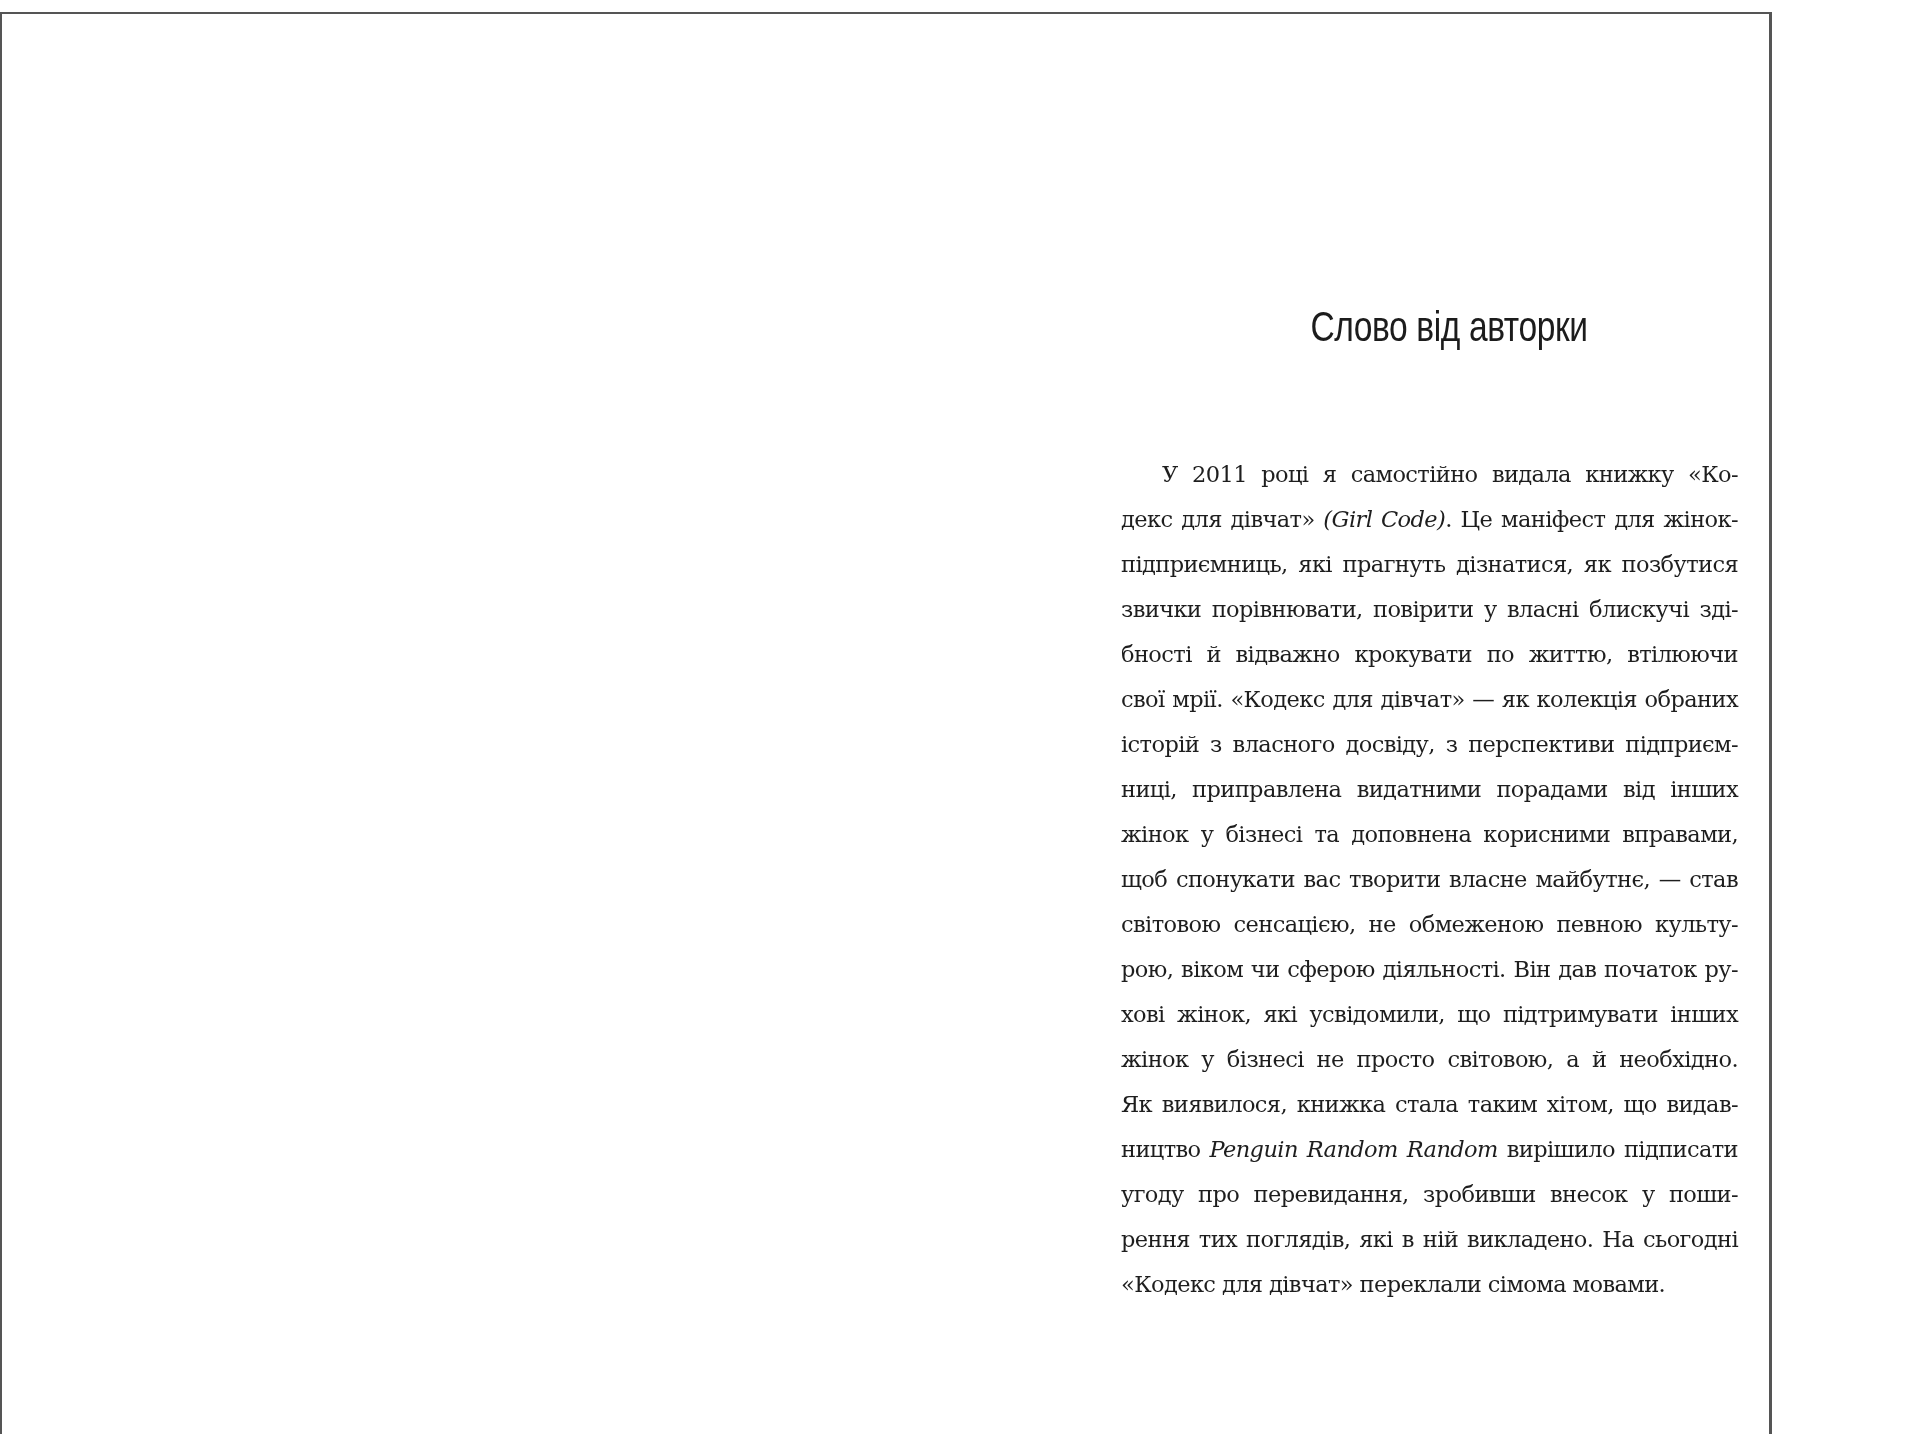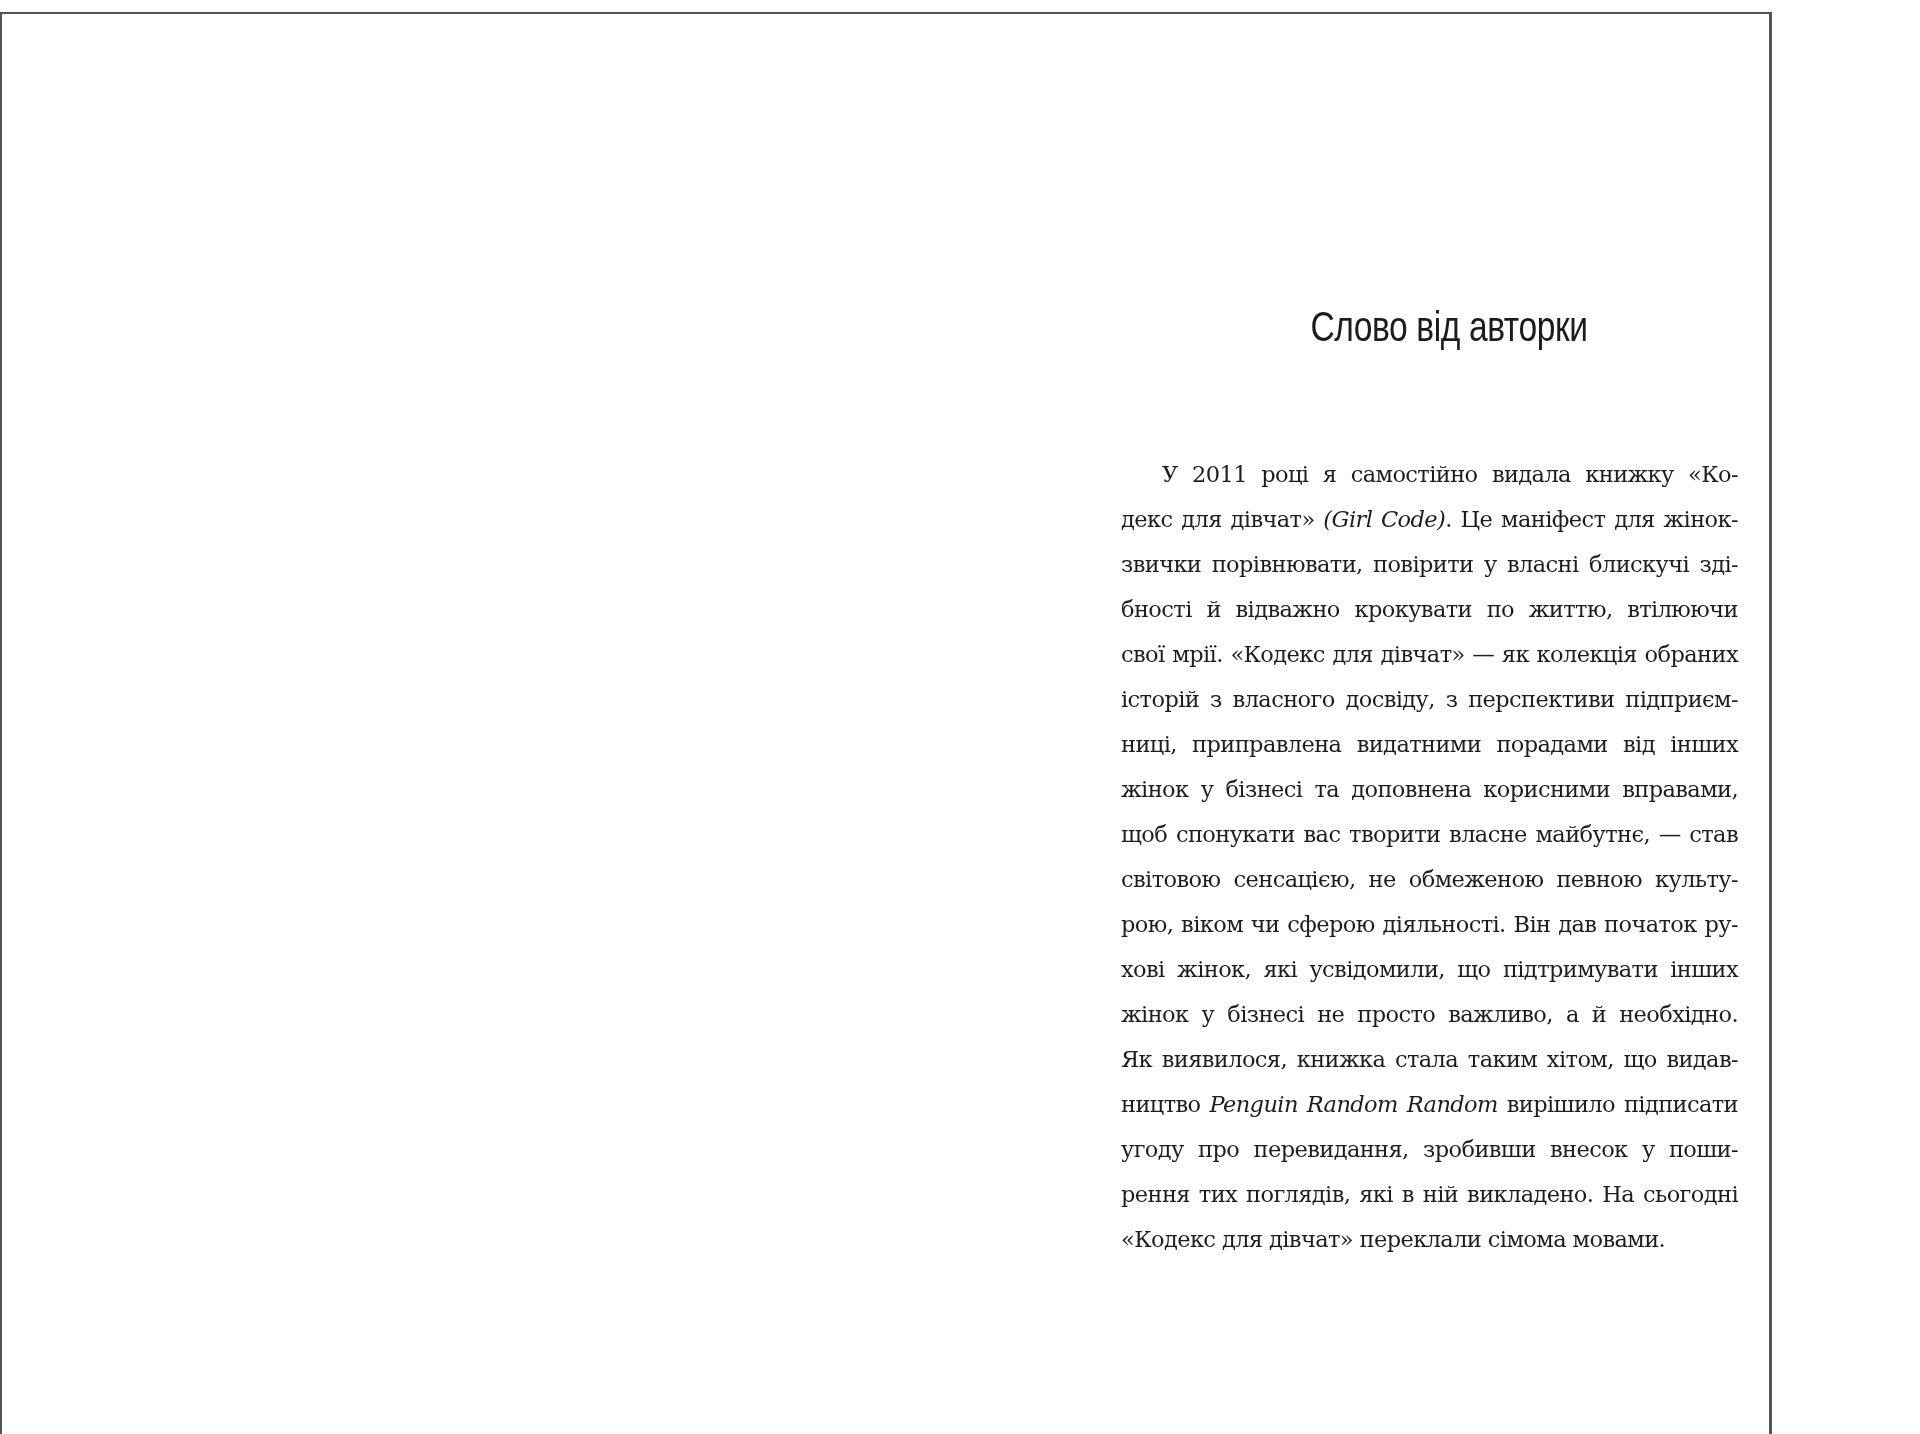--- a/index.html
+++ b/index.html
@@ -91,31 +91,32 @@
 
 <div class="spread">
   <div class="page-left"></div>
 
   <div class="page-right">
     <h1 class="title">Слово від авторки</h1>
 
     <div class="body-text">
       <span class="line first"><span class="inner">У 2011 році я самостійно видала книжку «Ко-</span></span>
       <span class="line"><span class="inner"><span>декс для дівчат» </span><em>(Girl Code)</em><span>. Це маніфест для жінок-</span></span></span>
+      <span class="line"><span class="inner">підприємниць, які прагнуть дізнатися, як позбутися</span></span>
       <span class="line"><span class="inner">звички порівнювати, повірити у власні блискучі зді-</span></span>
       <span class="line"><span class="inner">бності й відважно крокувати по життю, втілюючи</span></span>
       <span class="line"><span class="inner">свої мрії. «Кодекс для дівчат» — як колекція обраних</span></span>
       <span class="line"><span class="inner">історій з власного досвіду, з перспективи підприєм-</span></span>
       <span class="line"><span class="inner">ниці, приправлена видатними порадами від інших</span></span>
       <span class="line"><span class="inner">жінок у бізнесі та доповнена корисними вправами,</span></span>
       <span class="line"><span class="inner">щоб спонукати вас творити власне майбутнє, — став</span></span>
       <span class="line"><span class="inner">світовою сенсацією, не обмеженою певною культу-</span></span>
       <span class="line"><span class="inner">рою, віком чи сферою діяльності. Він дав початок ру-</span></span>
       <span class="line"><span class="inner">хові жінок, які усвідомили, що підтримувати інших</span></span>
-      <span class="line"><span class="inner">жінок у бізнесі не просто важливо, а й необхідно.</span></span>
+      <span class="line"><span class="inner">жінок у бізнесі не просто світовою, а й необхідно.</span></span>
       <span class="line"><span class="inner">Як виявилося, книжка стала таким хітом, що видав-</span></span>
       <span class="line"><span class="inner"><span>ництво </span><em>Penguin Random Random</em><span> вирішило підписати</span></span></span>
       <span class="line"><span class="inner">угоду про перевидання, зробивши внесок у поши-</span></span>
       <span class="line"><span class="inner">рення тих поглядів, які в ній викладено. На сьогодні</span></span>
       <span class="line last"><span class="inner">«Кодекс для дівчат» переклали сімома мовами.</span></span>
     </div>
   </div>
 </div>
 
 </body></html>

